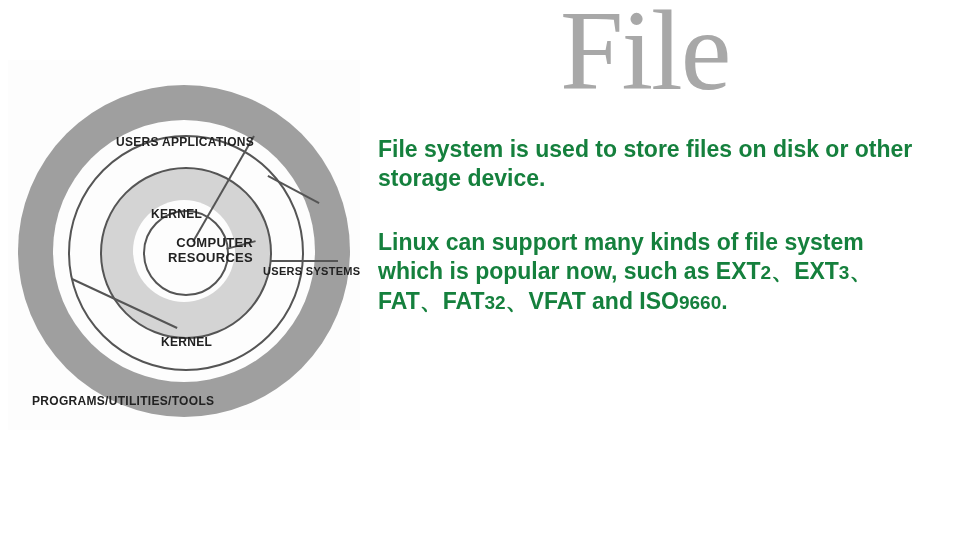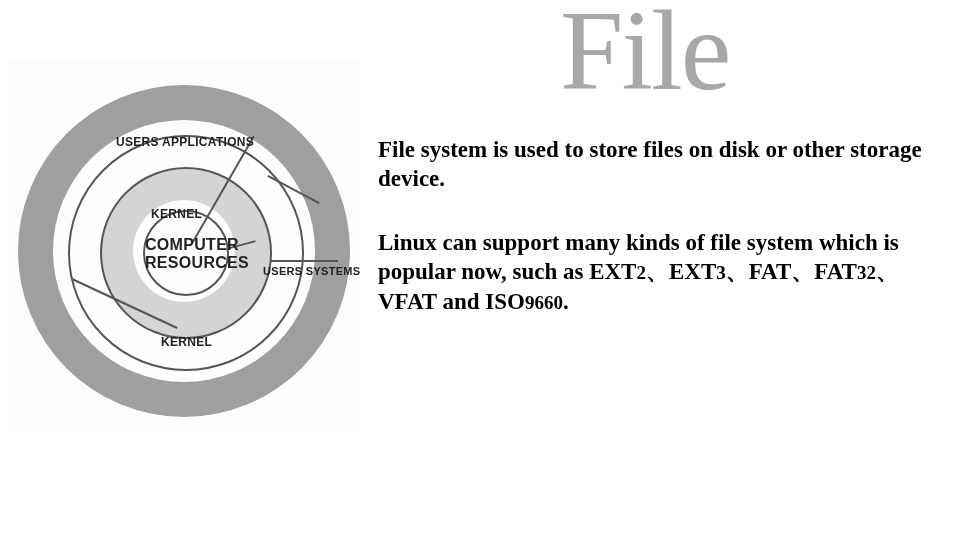--- a/index.html
+++ b/index.html
@@ -24,29 +24,29 @@
   
   .divline{position:absolute;background:#555}
   .dv1{left:245px;top:76px;width:2px;height:122px;transform:rotate(30deg);transform-origin:top}
   .dv2{left:64px;top:218px;width:116px;height:2px;transform:rotate(25deg);transform-origin:left}
   
   .lead{position:absolute;background:#555;height:1.5px}
   .ld1{left:260px;top:115px;width:58px;transform:rotate(28deg);transform-origin:left}
   .ld2{left:262px;top:200px;width:68px}
   .ld3{left:218px;top:184px;width:30px;transform:rotate(-15deg)}
   
-  .dlabel{position:absolute;font-family:Arial,Helvetica,sans-serif;font-weight:700;color:#222;font-size:12px;letter-spacing:0.3px;text-align:left;white-space:nowrap}
+  .dlabel{position:absolute;font-family:Arial,Helvetica,sans-serif;font-weight:700;color:#222;font-size:12px;letter-spacing:0.3px;text-align:right;white-space:nowrap}
   .lbl-users{left:108px;top:75px}
   .lbl-shell{left:143px;top:147px}
   .lbl-fs{left:255px;top:205px;font-size:11px}
-  .lbl-cr{left:137px;top:176px;font-size:16px;line-height:1.15}
+  .lbl-cr{left:160px;top:176px;font-size:13px;line-height:1.15}
   .lbl-kernel{left:153px;top:275px}
   .lbl-put{left:24px;top:334px}
   
-  .content{position:absolute;left:378px;top:135px;width:556px;font-family:Liberation Serif, serif;font-weight:700;color:#000000;font-size:23px;line-height:1.28}
+  .content{position:absolute;left:378px;top:135px;width:556px;font-family:Liberation Sans, sans-serif;font-weight:700;color:#15803d;font-size:23px;line-height:1.28}
   .content p{margin:0 0 34px 0}
   .fsnum{font-size:19px}
 </style>
 </head>
 <body>
 
 <div class="slide">
 
   <div class="wm wm1">File</div>
 
@@ -63,20 +63,21 @@
     <div class="lead ld1"></div>
     <div class="lead ld2"></div>
     <div class="lead ld3"></div>
 
     <div class="dlabel lbl-users">USERS APPLICATIONS</div>
     <div class="dlabel lbl-shell">KERNEL</div>
     <div class="dlabel lbl-fs">USERS SYSTEMS</div>
     <div class="dlabel lbl-cr" style="white-space:pre">COMPUTER
 RESOURCES</div>
     <div class="dlabel lbl-kernel">KERNEL</div>
+    <div class="dlabel lbl-put">PROGRAMS/UTILITIES/TOOLS</div>
   </div>
 
   <div class="content">
     <p>File system is used to store files on disk or other storage device.</p>
     <p>
       <span>Linux can support many kinds of file system which is popular now, such as EXT</span><span class="fsnum">2</span><span>、</span><span>EXT</span><span class="fsnum">3</span><span>、</span><span>FAT</span><span>、</span><span>FAT</span><span class="fsnum">32</span><span>、</span><span>VFAT and ISO</span><span class="fsnum">9660</span><span>.</span>
     </p>
   </div>
 
 </div>

